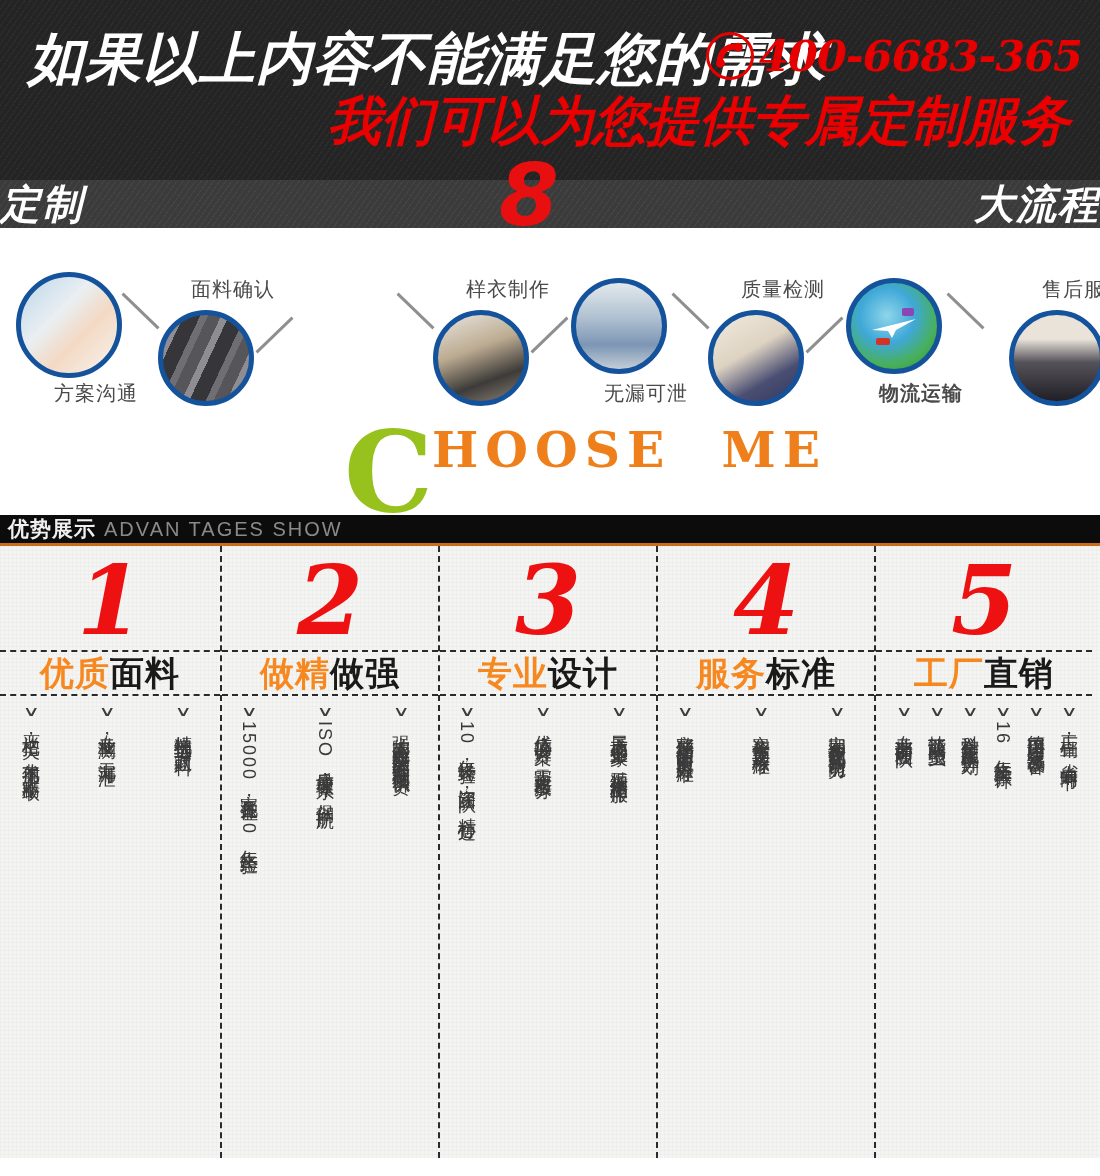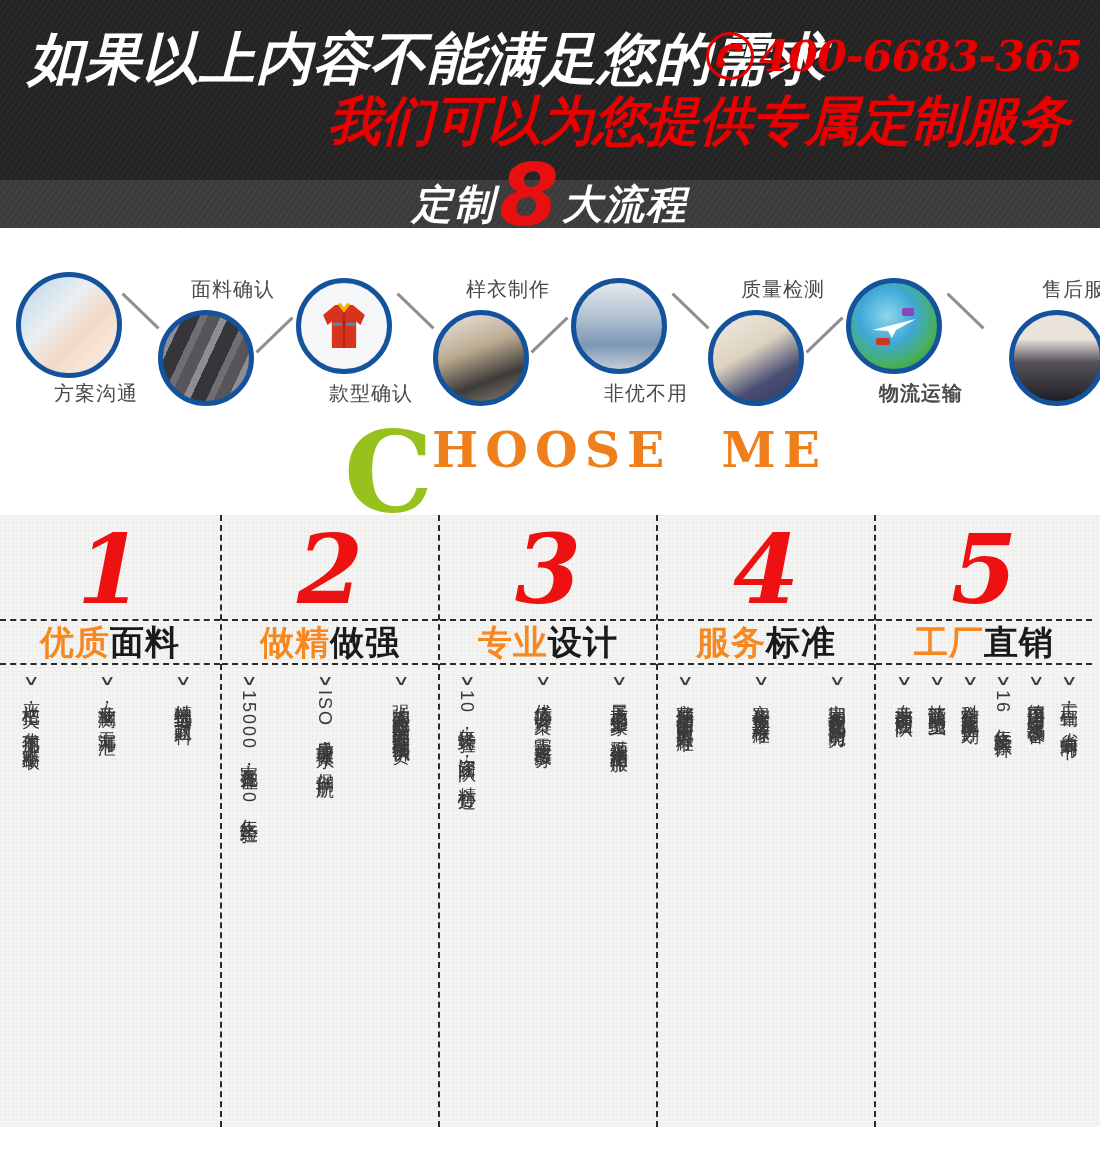--- a/index.html
+++ b/index.html
@@ -9,21 +9,21 @@
   
   .banner{position:relative;height:228px;background:#242424;overflow:hidden;
     background-image:repeating-linear-gradient(125deg, rgba(255,255,255,0.045) 0px, rgba(255,255,255,0.045) 1px, transparent 1px, transparent 5px);font-style:italic;}
   .headline{position:absolute;left:28px;top:22px;font-size:56px;font-weight:700;color:#ffffff;letter-spacing:1px;white-space:nowrap;}
   .phone{position:absolute;right:18px;top:30px;display:flex;align-items:center;gap:3px;}
   .phone svg{display:block;}
   .phone-number{font-family:"DejaVu Serif", serif;font-weight:700;font-size:43px;color:#e60000;letter-spacing:-1px;}
   .subheadline{position:absolute;left:328px;top:86px;font-size:53px;font-weight:700;color:#ea0000;white-space:nowrap;}
   .band{position:absolute;left:0;bottom:0;width:100%;height:48px;background:#3b3b3b;
     background-image:repeating-linear-gradient(125deg, rgba(255,255,255,0.05) 0px, rgba(255,255,255,0.05) 1px, transparent 1px, transparent 5px);
-    display:flex;justify-content:center;align-items:center;}
+    display:flex;justify-content:space-between;align-items:center;}
   .band .tpart{color:#fff;font-size:40px;font-weight:700;letter-spacing:2px;line-height:48px;}
   .band .eight{color:#e80f10;font-size:86px;font-weight:700;line-height:1;position:relative;top:-9px;margin:0 3px;font-family:"DejaVu Sans", sans-serif;}
 
   
   .process{position:relative;height:204px;background:#fff;}
   .step{position:absolute;top:0;width:138px;height:204px;}
   .s1{left:0;} .s2{left:137px;} .s3{left:275px;} .s4{left:412px;}
   .s5{left:550px;} .s6{left:687px;} .s7{left:825px;font-weight:bold;} .s8{left:988px;}
   .circle{position:absolute;left:50%;transform:translateX(-50%);width:96px;height:96px;border-radius:50%;
           border:5px solid #14539c;box-sizing:border-box;overflow:hidden;}
@@ -116,41 +116,29 @@
     <div class="step s1 step-high">
       <div class="circle ph1"></div>
       <div class="slabel">方案沟通</div>
     </div>
     <div class="conn conn-down c12"></div>
     <div class="step s2 step-low">
       <div class="circle ph2"></div>
       <div class="slabel">面料确认</div>
     </div>
     <div class="conn conn-up c23"></div>
-    <div class="step s3 step-high">
-      <div class="circle ph3">
-        <svg width="66" height="66" viewBox="0 0 60 60">
-          <path d="M22 11 L11 20 L15 29 L19 26 L19 50 L41 50 L41 26 L45 29 L49 20 L38 11 L35 11 Q30 18 25 11 Z" fill="#d8331c"></path>
-          <path d="M24 10 L30 18 L36 10 L33 9 L30 13 L27 9 Z" fill="#f0b400"></path>
-          <rect x="29" y="18" width="2" height="32" fill="#b22614"></rect>
-          <rect x="20" y="27" width="8" height="3" fill="#3f8fae"></rect>
-          <rect x="32" y="27" width="8" height="3" fill="#3f8fae"></rect>
-        </svg>
-      </div>
-      <div class="slabel">款型确认</div>
-    </div>
     <div class="conn conn-down c34"></div>
     <div class="step s4 step-low">
       <div class="circle ph4"></div>
       <div class="slabel">样衣制作</div>
     </div>
     <div class="conn conn-up c45"></div>
     <div class="step s5 step-high">
       <div class="circle ph5"></div>
-      <div class="slabel">非优不用</div>
+      <div class="slabel">无漏可泄</div>
     </div>
     <div class="conn conn-down c56"></div>
     <div class="step s6 step-low">
       <div class="circle ph6"></div>
       <div class="slabel">质量检测</div>
     </div>
     <div class="conn conn-up c67"></div>
     <div class="step s7 step-high">
       <div class="circle ph7">
         <svg width="60" height="60" viewBox="0 0 60 60">
@@ -168,20 +156,24 @@
     </div>
   </div>
 
   <div class="choose">
     <span class="big-c">C</span>
     <div class="choose-right">
       <div class="choose-en">HOOSE  ME</div>
     </div>
   </div>
 
+  <div class="advbar">
+    <span class="cn">优势展示</span>
+    <span class="en">ADVAN TAGES SHOW</span>
+  </div>
 
   <div class="columns">
 
     <div class="col">
       <div class="num">1</div>
       <div class="col-title"><span class="hl">优质</span><span>面料</span></div>
       <div class="points pts-3">
         <div class="point">
             <span class="chev">∨</span>
             <span class="ptext">精挑细选每 一款面料</span>

